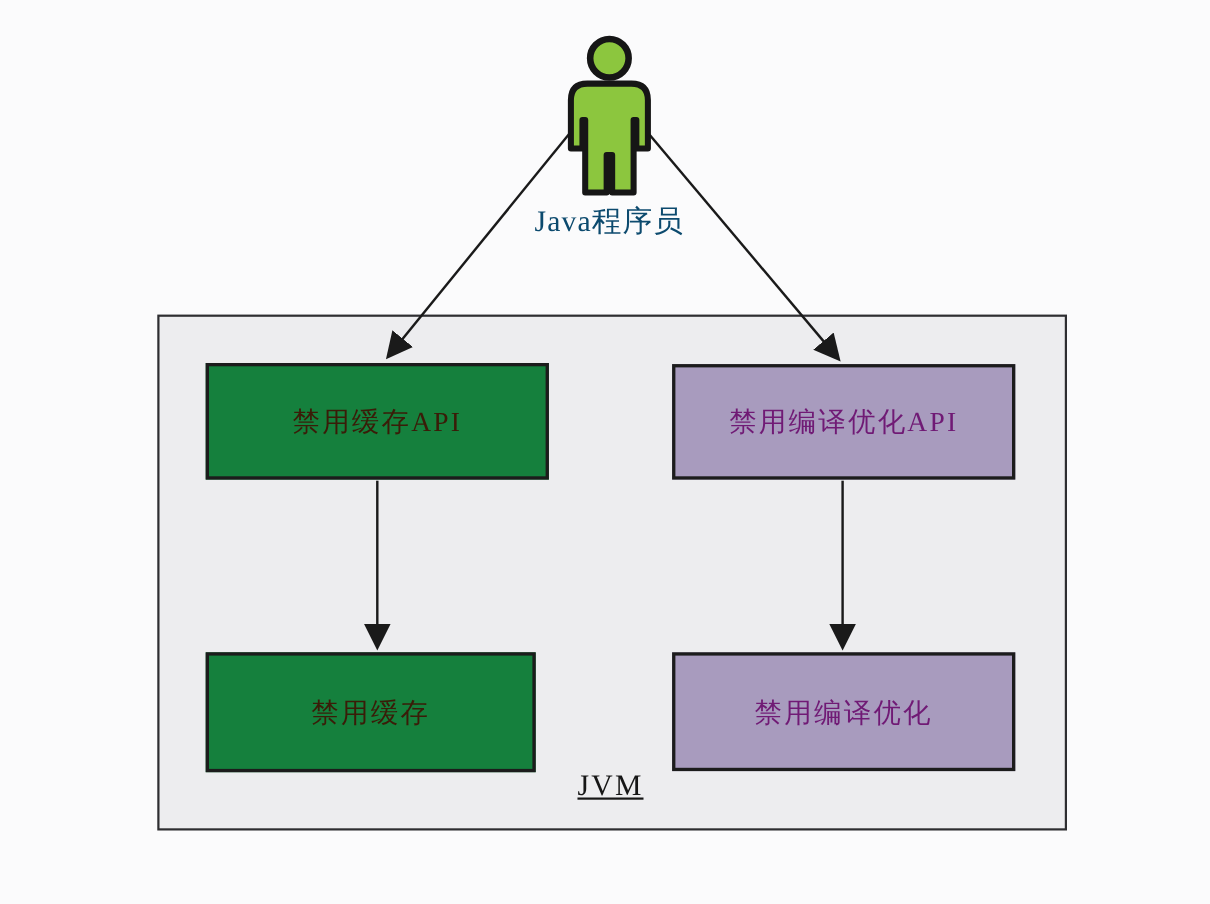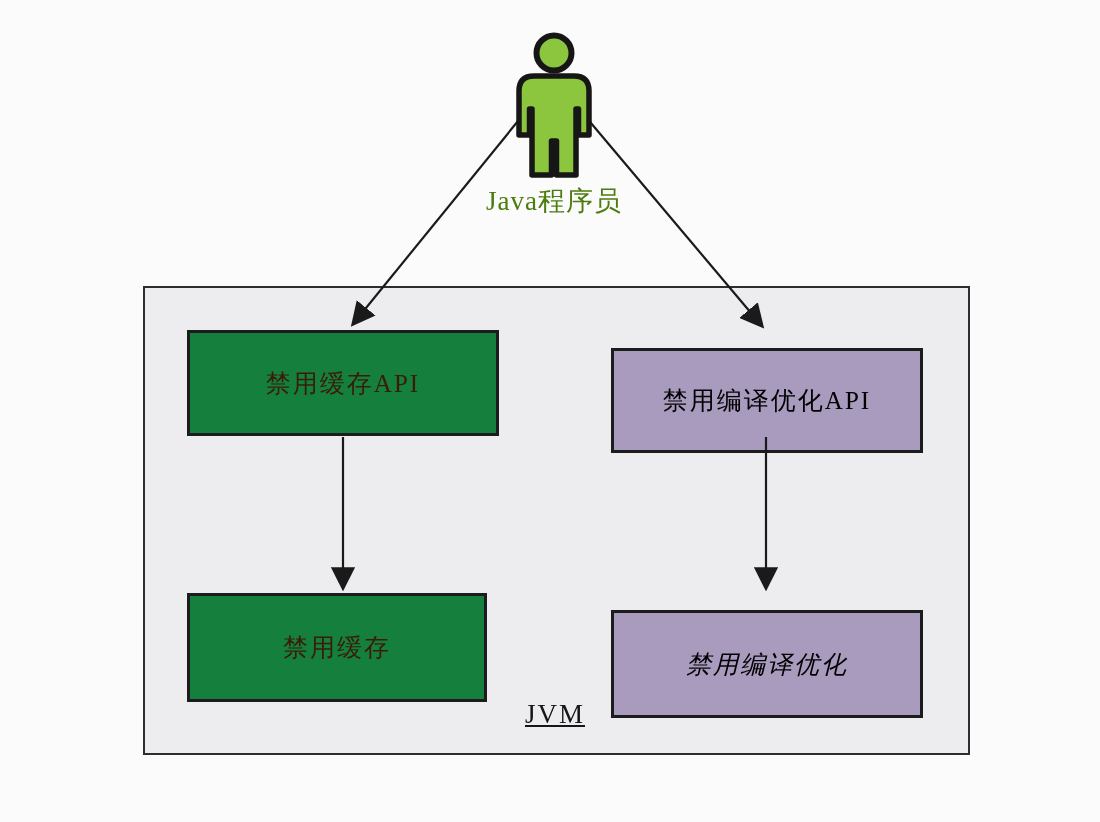--- a/index.html
+++ b/index.html
@@ -48,25 +48,25 @@
     align-items: center;
     justify-content: center;
     box-sizing: border-box;
     border: 3px solid #1c1c1c;
     font-size: 25px;
     letter-spacing: 2px;
     z-index: 2;
     text-align: center;
   }
   .node.orange { background: #15803d; color: #3a1c08; }
-  .node.purple { background: #a89bbe; color: #000000; margin-top: 17px; }
+  .node.purple { background: #a89bbe; color: #701a75; }
   .node-cache-api   { left: 187px; top: 330px; width: 312px; height: 106px; }
   .node-compile-api { left: 611px; top: 331px; width: 312px; height: 105px; }
   .node-cache       { left: 187px; top: 593px; width: 300px; height: 109px; }
-  .node-compile     { left: 611px; top: 593px; width: 312px; height: 108px; font-style: italic; }
+  .node-compile     { left: 611px; top: 593px; width: 312px; height: 108px; }
   
   .arrow-layer {
     position: absolute;
     left: 0; top: 0;
     width: 1100px;
     height: 822px;
     z-index: 3;
     pointer-events: none;
   }
   
@@ -78,21 +78,21 @@
     height: 150px;
     z-index: 4;
   }
   .actor-label {
     position: absolute;
     left: 423px;
     top: 186px;
     width: 262px;
     text-align: center;
     font-size: 27px;
-    color: #4d7c0f;
+    color: #0c4a6e;
     letter-spacing: 1px;
     z-index: 4;
     line-height: 1.15;
   }
 </style>
 </head>
 <body>
 
 <div class="canvas">
 

